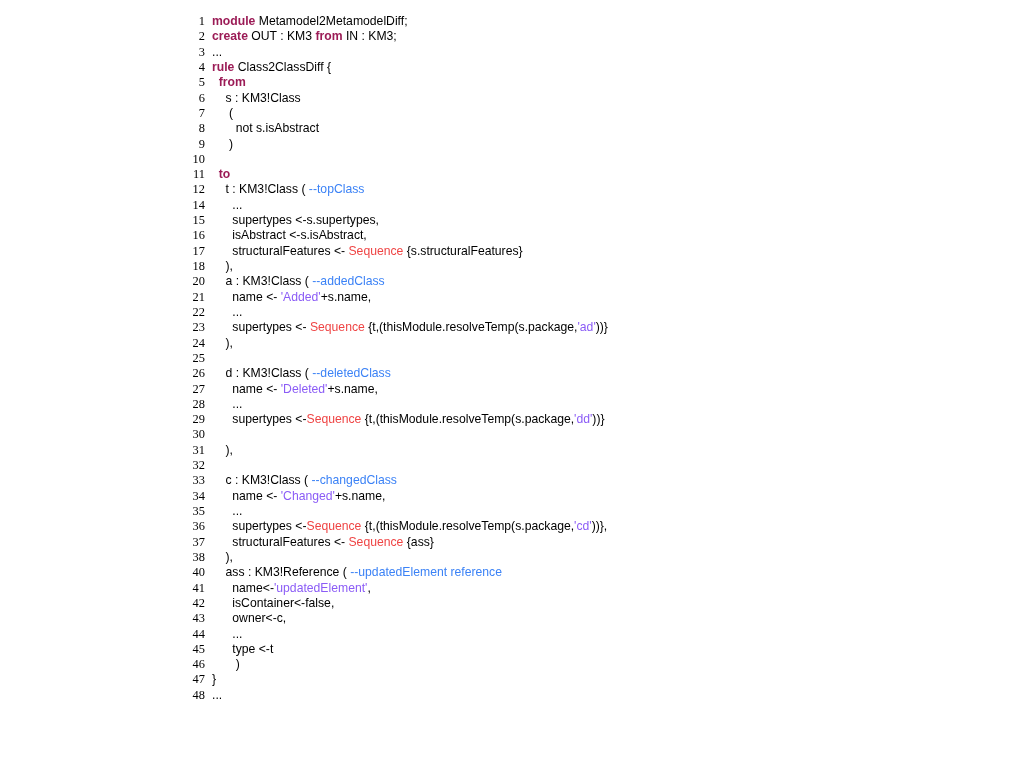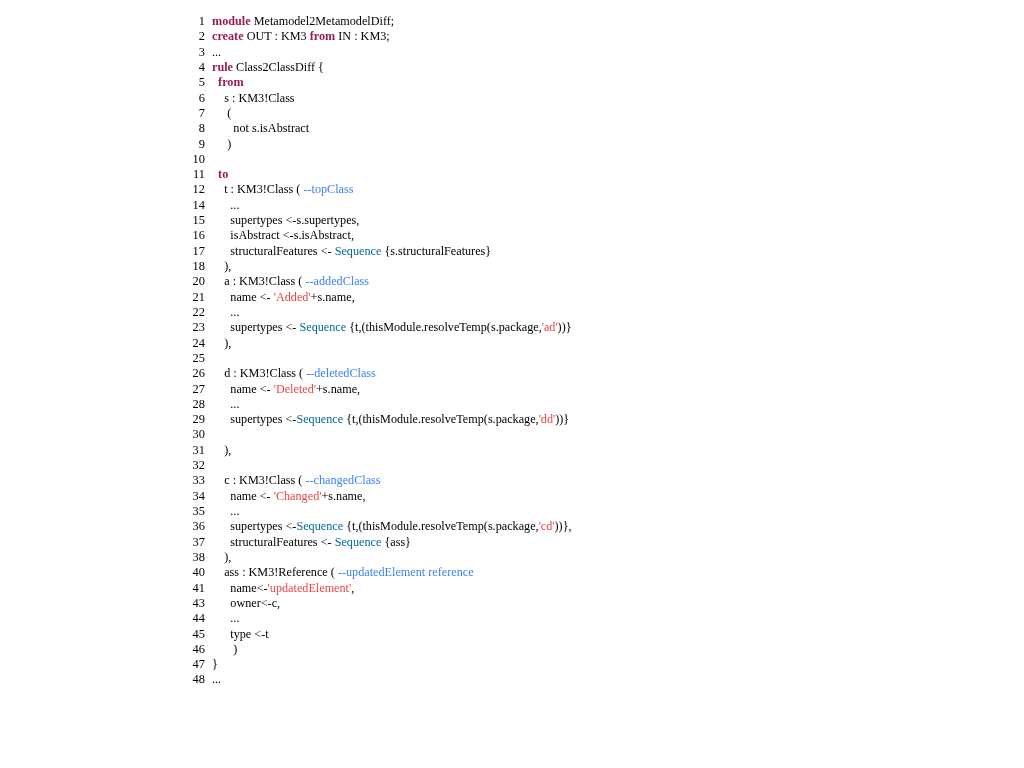--- a/index.html
+++ b/index.html
@@ -34,38 +34,38 @@
     text-align: right;
     font-family: "Liberation Serif", "DejaVu Serif", serif;
     font-size: 12.4px;
     color: #000000;
     vertical-align: baseline;
     -webkit-font-smoothing: none;
   }
   .code {
     display: inline-block;
     white-space: pre;
-    font-family: Liberation Serif, serif;
+    font-family: Liberation Sans, sans-serif;
     font-size: 12.2px;
     color: #000000;
     padding-left: 7px;
     vertical-align: baseline;
   }
   .tok-kw {
     color: #9b1b56;
     font-weight: bold;
   }
   .tok-cm {
     color: #3b82f6;
   }
   .tok-str {
-    color: #ef4444;
+    color: #8b5cf6;
   }
   .tok-type {
-    color: #0369a1;
+    color: #ef4444;
   }
   .tok-plain {
     color: #000000;
   }
 </style>
 </head>
 <body>
 
 <div id="listing">
     <div class="code-line"><span class="lineno">1</span><span class="code"><span class="tok-kw">module</span><span class="tok-plain"> Metamodel2MetamodelDiff;</span></span></div>
@@ -99,19 +99,20 @@
     <div class="code-line"><span class="lineno">31</span><span class="code"><span class="tok-plain">    ),</span></span></div>
     <div class="code-line"><span class="lineno">32</span><span class="code"><span class="tok-plain"></span></span></div>
     <div class="code-line"><span class="lineno">33</span><span class="code"><span class="tok-plain">    c : KM3!Class ( </span><span class="tok-cm">--changedClass</span></span></div>
     <div class="code-line"><span class="lineno">34</span><span class="code"><span class="tok-plain">      name &lt;- </span><span class="tok-str">'Changed'</span><span class="tok-plain">+s.name,</span></span></div>
     <div class="code-line"><span class="lineno">35</span><span class="code"><span class="tok-plain">      ...</span></span></div>
     <div class="code-line"><span class="lineno">36</span><span class="code"><span class="tok-plain">      supertypes &lt;-</span><span class="tok-type">Sequence</span><span class="tok-plain"> {t,(thisModule.resolveTemp(s.package,</span><span class="tok-str">'cd'</span><span class="tok-plain">))},</span></span></div>
     <div class="code-line"><span class="lineno">37</span><span class="code"><span class="tok-plain">      structuralFeatures &lt;- </span><span class="tok-type">Sequence</span><span class="tok-plain"> {ass}</span></span></div>
     <div class="code-line"><span class="lineno">38</span><span class="code"><span class="tok-plain">    ),</span></span></div>
     <div class="code-line"><span class="lineno">40</span><span class="code"><span class="tok-plain">    ass : KM3!Reference ( </span><span class="tok-cm">--updatedElement reference</span></span></div>
     <div class="code-line"><span class="lineno">41</span><span class="code"><span class="tok-plain">      name&lt;-</span><span class="tok-str">'updatedElement'</span><span class="tok-plain">,</span></span></div>
+    <div class="code-line"><span class="lineno">42</span><span class="code"><span class="tok-plain">      isContainer&lt;-false,</span></span></div>
     <div class="code-line"><span class="lineno">43</span><span class="code"><span class="tok-plain">      owner&lt;-c,</span></span></div>
     <div class="code-line"><span class="lineno">44</span><span class="code"><span class="tok-plain">      ...</span></span></div>
     <div class="code-line"><span class="lineno">45</span><span class="code"><span class="tok-plain">      type &lt;-t</span></span></div>
     <div class="code-line"><span class="lineno">46</span><span class="code"><span class="tok-plain">       )</span></span></div>
     <div class="code-line"><span class="lineno">47</span><span class="code"><span class="tok-plain">}</span></span></div>
     <div class="code-line"><span class="lineno">48</span><span class="code"><span class="tok-plain">...</span></span></div>
   </div>
 
 </body></html>

